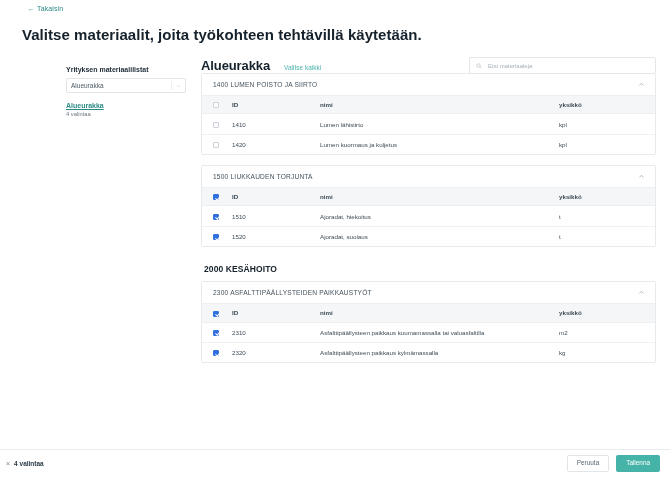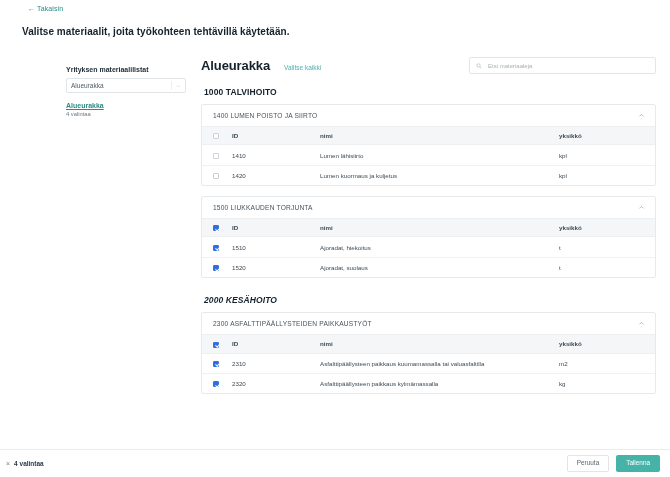--- a/index.html
+++ b/index.html
@@ -18,21 +18,21 @@
   .back-link {
     position: absolute; left: 28px; top: 5px;
     font-size: 7px; color: #2b8a86; text-decoration: none;
     letter-spacing: .1px; cursor: pointer;
   }
   .back-link .arrow { margin-right: 2px; }
 
   
   .page-title {
     position: absolute; left: 22px; top: 26px;
-    font-size: 10px; font-weight: bold; color:#15212b;
+    font-size: 15px; font-weight: bold; color:#15212b;
     letter-spacing: .05px;
   }
 
   
   .body-area {
     position: absolute; left: 0; top: 52px; right: 0; bottom: 28px;
     overflow: hidden;
     margin-left: 44px;
   }
   .sidebar {
@@ -83,21 +83,21 @@
     border: none; outline: none; background: transparent;
     font-family: "Liberation Sans", sans-serif;
     font-size: 6px; color:#4d5b66; width: 100%;
   }
   .search-input::placeholder { color:#a7b0b7; }
 
   .group-title {
     font-size: 8.5px; font-weight: bold; color:#15212b;
     margin: 14px 0 7px 3px; letter-spacing: .1px;
   }
-  .group-title.second { margin-top: 17px; font-style: italic; }
+  .group-title.second { margin-top: 17px; }
 
   .card {
     border: 1px solid #e7eaec; border-radius: 2px; background:#fff;
     margin-bottom: 10px; overflow: hidden;
   }
   .card-head {
     display:flex; align-items:center; justify-content: space-between;
     padding: 7px 10px 7px 11px;
     cursor: pointer;
   }
@@ -188,21 +188,20 @@
 
       <div class="search-wrap">
         <svg width="6" height="6" viewBox="0 0 12 12">
           <circle cx="5" cy="5" r="3.4" fill="none" stroke="#a7b0b7" stroke-width="1.2"></circle>
           <line x1="7.6" y1="7.6" x2="10.6" y2="10.6" stroke="#a7b0b7" stroke-width="1.2"></line>
         </svg>
         <input class="search-input" type="text" placeholder="Etsi materiaaleja" style="">
       </div>
 
       <div id="groups-host">
-          <div class="group-title">1000 TALVIHOITO</div>
           <div class="card">
             <div class="card-head">
               <span class="card-head-title">1400 LUMEN POISTO JA SIIRTO</span>
               <svg class="chev-up" viewBox="0 0 12 12">
                 <path d="M2.5 7.5 L6 4 L9.5 7.5" fill="none" stroke="#7d8891" stroke-width="1"></path>
               </svg>
             </div>
             <table>
               <thead>
                 <tr>

